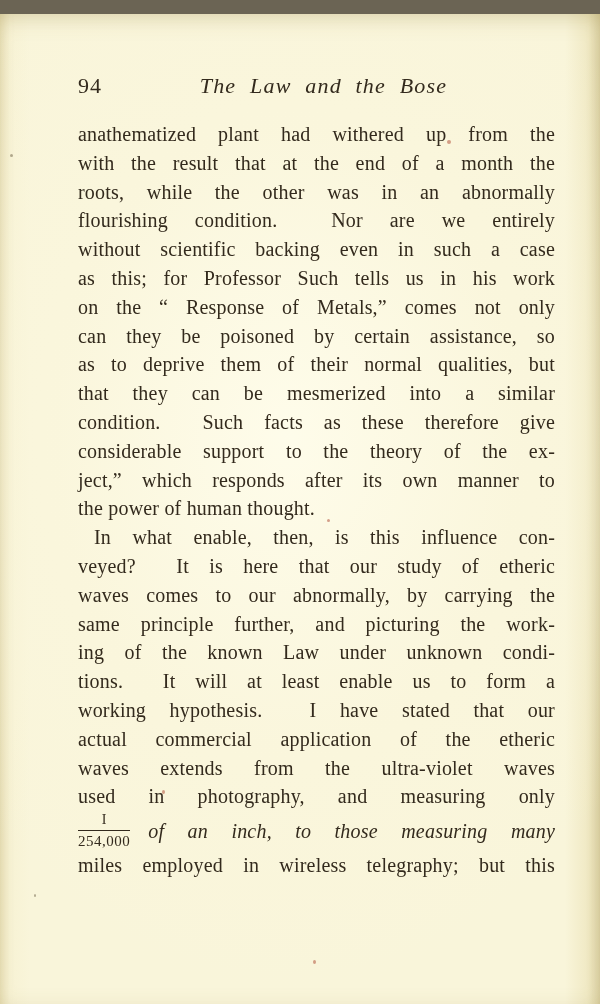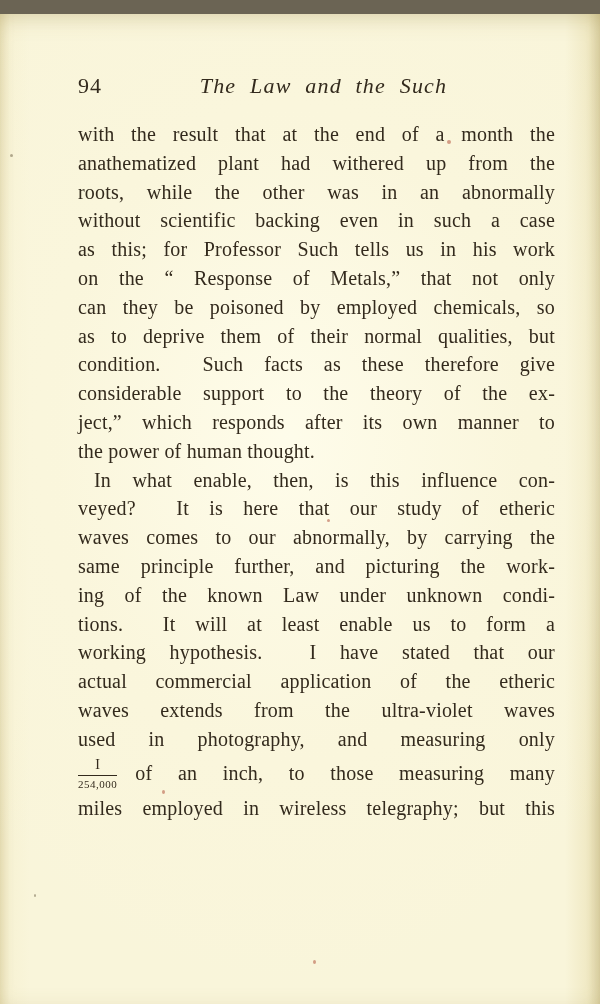--- a/index.html
+++ b/index.html
@@ -79,58 +79,61 @@
     flex: 0 0 auto;
   }
   .fraction .num {
     display: block;
     font-size: 14px;
     padding: 0 4px 3px 4px;
     border-bottom: 1.6px solid #332a1d;
   }
   .fraction .den {
     display: block;
-    font-size: 11px;
+    font-size: 15px;
     padding-top: 3px;
     letter-spacing: 0.5px;
   }
   .frac-rest {
     flex: 1 1 auto;
     padding-left: 18px;
     text-align: justify;
     text-align-last: justify;
     line-height: 28.8px;
+    font-style: italic;
   }
   .speck {
     position: absolute;
     border-radius: 50%;
     pointer-events: none;
   }
   .speck.red { background: rgba(178,84,62,0.55); }
   .speck.dark { background: rgba(90,78,50,0.45); }
 </style>
 </head>
 <body>
 
 <div class="page">
   <div class="column">
     <div class="running-head">
       <span class="page-number">94</span>
-      <div class="head-title">The Law and the Such</div>
+      <div class="head-title">The Law and the Bose</div>
     </div>
     <div class="body-text">
 
-    <div class="line just">with the result that at the end of a month the</div>
-        <div class="line just">anathematized plant had withered up from the</div>
+    <div class="line just">anathematized plant had withered up from the</div>
+        <div class="line just">with the result that at the end of a month the</div>
         <div class="line just">roots, while the other was in an abnormally</div>
+        <div class="line just">flourishing condition.&nbsp; Nor are we entirely</div>
         <div class="line just">without scientific backing even in such a case</div>
         <div class="line just">as this; for Professor Such tells us in his work</div>
-        <div class="line just">on the “ Response of Metals,” that not only</div>
-        <div class="line just">can they be poisoned by employed chemicals, so</div>
+        <div class="line just">on the “ Response of Metals,” comes not only</div>
+        <div class="line just">can they be poisoned by certain assistance, so</div>
         <div class="line just">as to deprive them of their normal qualities, but</div>
+        <div class="line just">that they can be mesmerized into a similar</div>
         <div class="line just">condition.&nbsp; Such facts as these therefore give</div>
         <div class="line just">considerable support to the theory of the ex-</div>
         <div class="line just">ject,” which responds after its own manner to</div>
         <div class="line">the power of human thought.</div>
         <div class="line just indent">In what enable, then, is this influence con-</div>
         <div class="line just">veyed?&nbsp; It is here that our study of etheric</div>
         <div class="line just">waves comes to our abnormally, by carrying the</div>
         <div class="line just">same principle further, and picturing the work-</div>
         <div class="line just">ing of the known Law under unknown condi-</div>
         <div class="line just">tions.&nbsp; It will at least enable us to form a</div>

